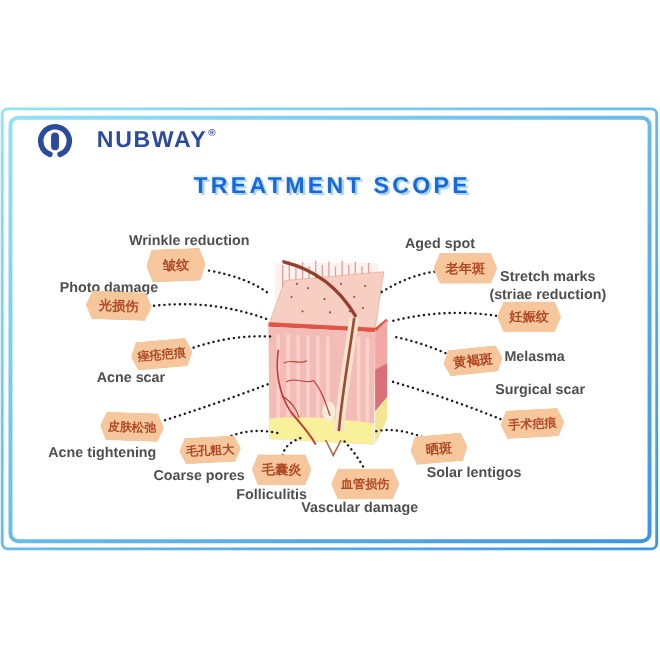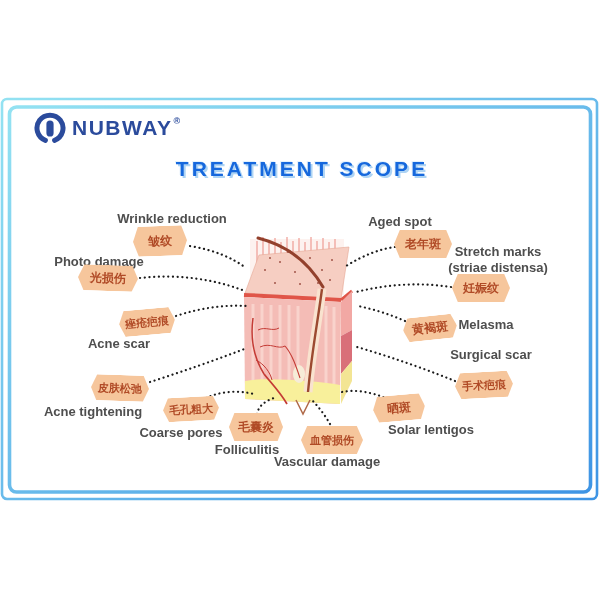--- a/index.html
+++ b/index.html
@@ -6,21 +6,21 @@
   body{
     width:600px;height:600px;background:#ffffff;
     font-family:"Liberation Sans", sans-serif;
     position:relative;overflow:hidden;
     --title-blue:#1668dd;--logo-blue:#2b4b9c;--hex-fill:#f6c69c;--hex-text:#b04a26;
     --label-text:#4e4e4e;--frame-light:#93e2f2;--frame-dark:#3e94e4;
   }
   .canvas{position:absolute;inset:0;width:600px;height:600px;}
   .layer{position:absolute;left:0;top:0;}
   .logo{position:absolute;left:33px;top:110px;height:36px;display:flex;align-items:center;}
-  .logo-text{font-size:21px;font-weight:bold;color:var(--logo-blue);letter-spacing:1.5px;margin-left:5px;}
+  .logo-text{font-size:21px;font-weight:bold;color:var(--logo-blue);letter-spacing:1.5px;margin-left:21px;}
   .logo-mark{font-size:9px;color:var(--logo-blue);vertical-align:super;position:relative;top:-7px;left:1px;font-weight:bold;}
   .title{
     position:absolute;left:302px;top:169px;transform:translate(-50%,-50%);
     font-size:21px;font-weight:bold;letter-spacing:3px;
     color:var(--title-blue);white-space:nowrap;
     text-shadow:2px 2px 0 #aed4f4, -1px -1px 0 #e3f1fc;
   }
   .en{
     position:absolute;transform:translate(-50%,-50%);
     font-size:13px;font-weight:600;color:var(--label-text);white-space:nowrap;
@@ -152,21 +152,21 @@
   <div class="en" style="left:172px;top:218px">Wrinkle reduction</div>
   <div class="en" style="left:99px;top:261px">Photo damage</div>
   <div class="en" style="left:119px;top:343px">Acne scar</div>
   <div class="en" style="left:93px;top:411px">Acne tightening</div>
   <div class="en" style="left:181px;top:432px">Coarse pores</div>
   <div class="en" style="left:247px;top:449px">Folliculitis</div>
   <div class="en" style="left:327px;top:461px">Vascular damage</div>
   <div class="en" style="left:431px;top:429px">Solar lentigos</div>
   <div class="en" style="left:400px;top:221px">Aged spot</div>
   <div class="en" style="left:498px;top:251px">Stretch marks</div>
-  <div class="en" style="left:498px;top:267px">(striae distensa)</div>
+  <div class="en" style="left:498px;top:267px">(striae reduction)</div>
   <div class="en" style="left:486px;top:324px">Melasma</div>
   <div class="en" style="left:491px;top:354px">Surgical scar</div>
 
   <div class="hex" style="left:160px;top:241px;width:54px;height:30px;transform:translate(-50%,-50%) rotate(-2deg)">皱纹</div>
   <div class="hex" style="left:108px;top:278px;width:60px;height:26px;transform:translate(-50%,-50%) rotate(2deg)">光损伤</div>
   <div class="hex" style="left:147px;top:322px;width:56px;height:26px;font-size:11px;transform:translate(-50%,-50%) rotate(-5deg)">痤疮疤痕</div>
   <div class="hex" style="left:120px;top:388px;width:58px;height:26px;font-size:11px;transform:translate(-50%,-50%) rotate(2deg)">皮肤松弛</div>
   <div class="hex" style="left:191px;top:409px;width:56px;height:24px;font-size:11px;transform:translate(-50%,-50%) rotate(-3deg)">毛孔粗大</div>
   <div class="hex" style="left:332px;top:440px;width:62px;height:28px;font-size:11px;transform:translate(-50%,-50%)">血管损伤</div>
   <div class="hex" style="left:256px;top:427px;width:54px;height:28px;transform:translate(-50%,-50%)">毛囊炎</div>

